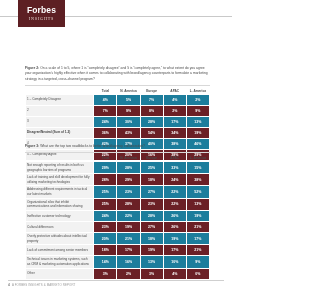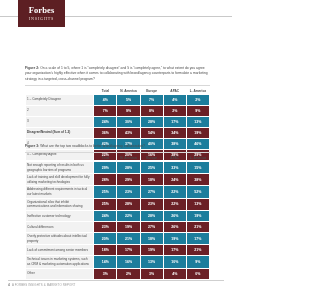--- a/index.html
+++ b/index.html
@@ -15,21 +15,21 @@
   .rule-top{
     position:absolute;left:0;top:16px;width:232px;height:1px;
     background:#c9c9c9;
   }
   .logo{
     position:absolute;left:18px;top:0;width:47px;height:27px;
     background:#5d1f23;display:flex;flex-direction:column;
     align-items:center;justify-content:center;line-height:1;
   }
   .logo-forbes{
-    font-family:Liberation Serif, serif;font-weight:700;
+    font-family:Liberation Sans, sans-serif;font-weight:700;
     font-size:8.5px;color:#ffffff;letter-spacing:.1px;
   }
   .logo-insights{
     font-family:"Liberation Serif", serif;font-weight:400;
     font-size:4.1px;color:#e8dcd6;letter-spacing:.85px;
     margin-top:2.5px;
   }
 
   
   .figure{position:absolute;left:25px;width:185px;}

